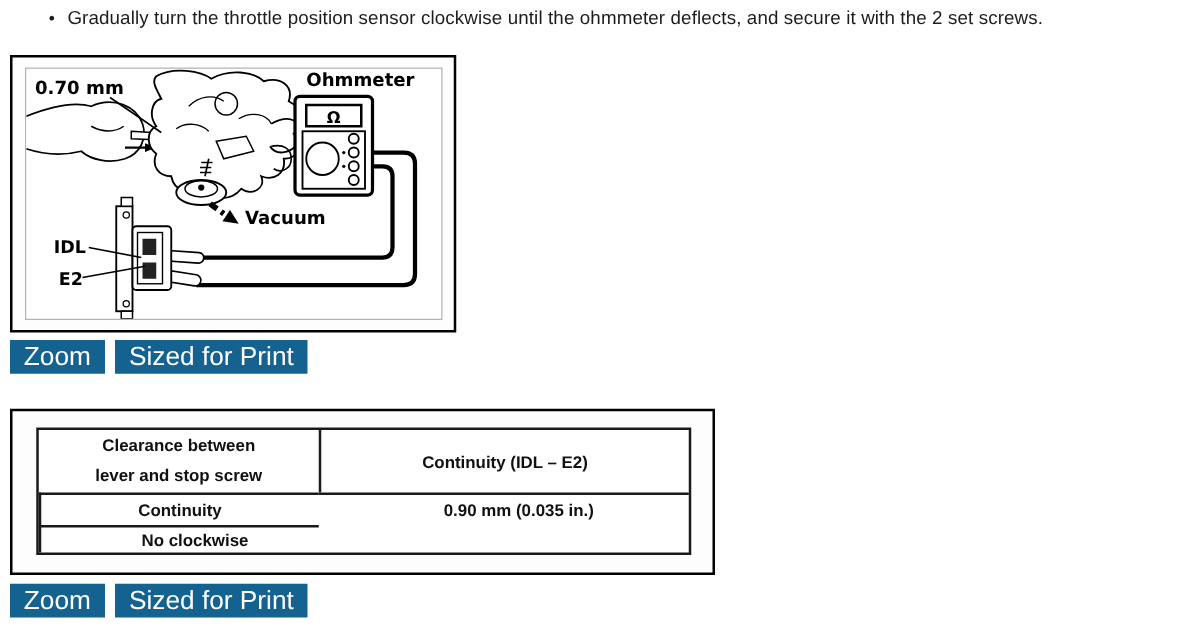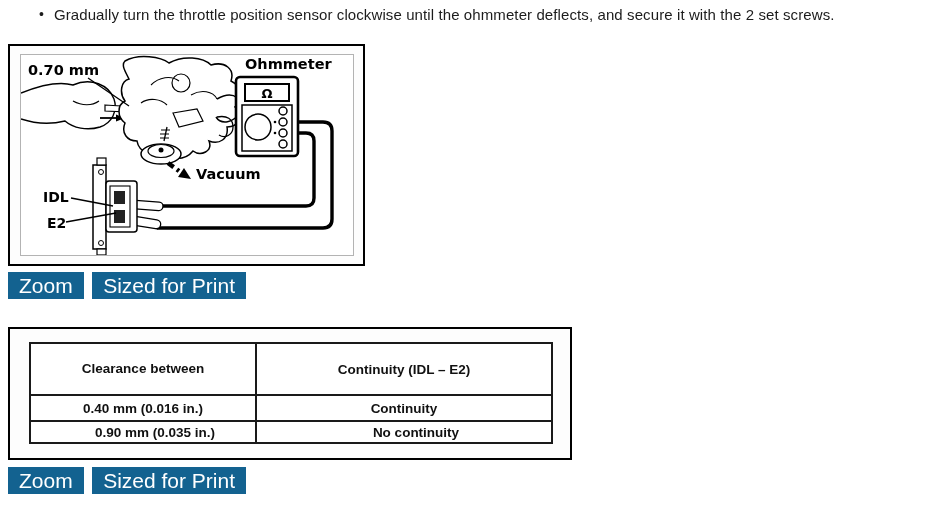--- a/index.html
+++ b/index.html
@@ -163,27 +163,27 @@
 
 <div id="btnrow1" class="btn-row">
   <button class="ui-btn">Zoom</button>
   <button class="ui-btn">Sized for Print</button>
 </div>
 
 <div id="figure2" class="figure-frame">
   <div class="scan-table">
     <div class="cell hdr-two-line">
       <span>Clearance between</span>
+      <span>lever and stop screw</span>
     </div>
     <div class="cell col2">Continuity (IDL – E2)</div>
 
-    <div class="cell r2">0.40 mm (0.016 in.)</div>
     <div class="cell r2 col2">Continuity</div>
 
     <div class="cell r3">0.90 mm (0.035 in.)</div>
-    <div class="cell r3 col2">No continuity</div>
+    <div class="cell r3 col2">No clockwise</div>
   </div>
 </div>
 
 <div id="btnrow2" class="btn-row">
   <button class="ui-btn">Zoom</button>
   <button class="ui-btn">Sized for Print</button>
 </div>
 
 </body></html>

